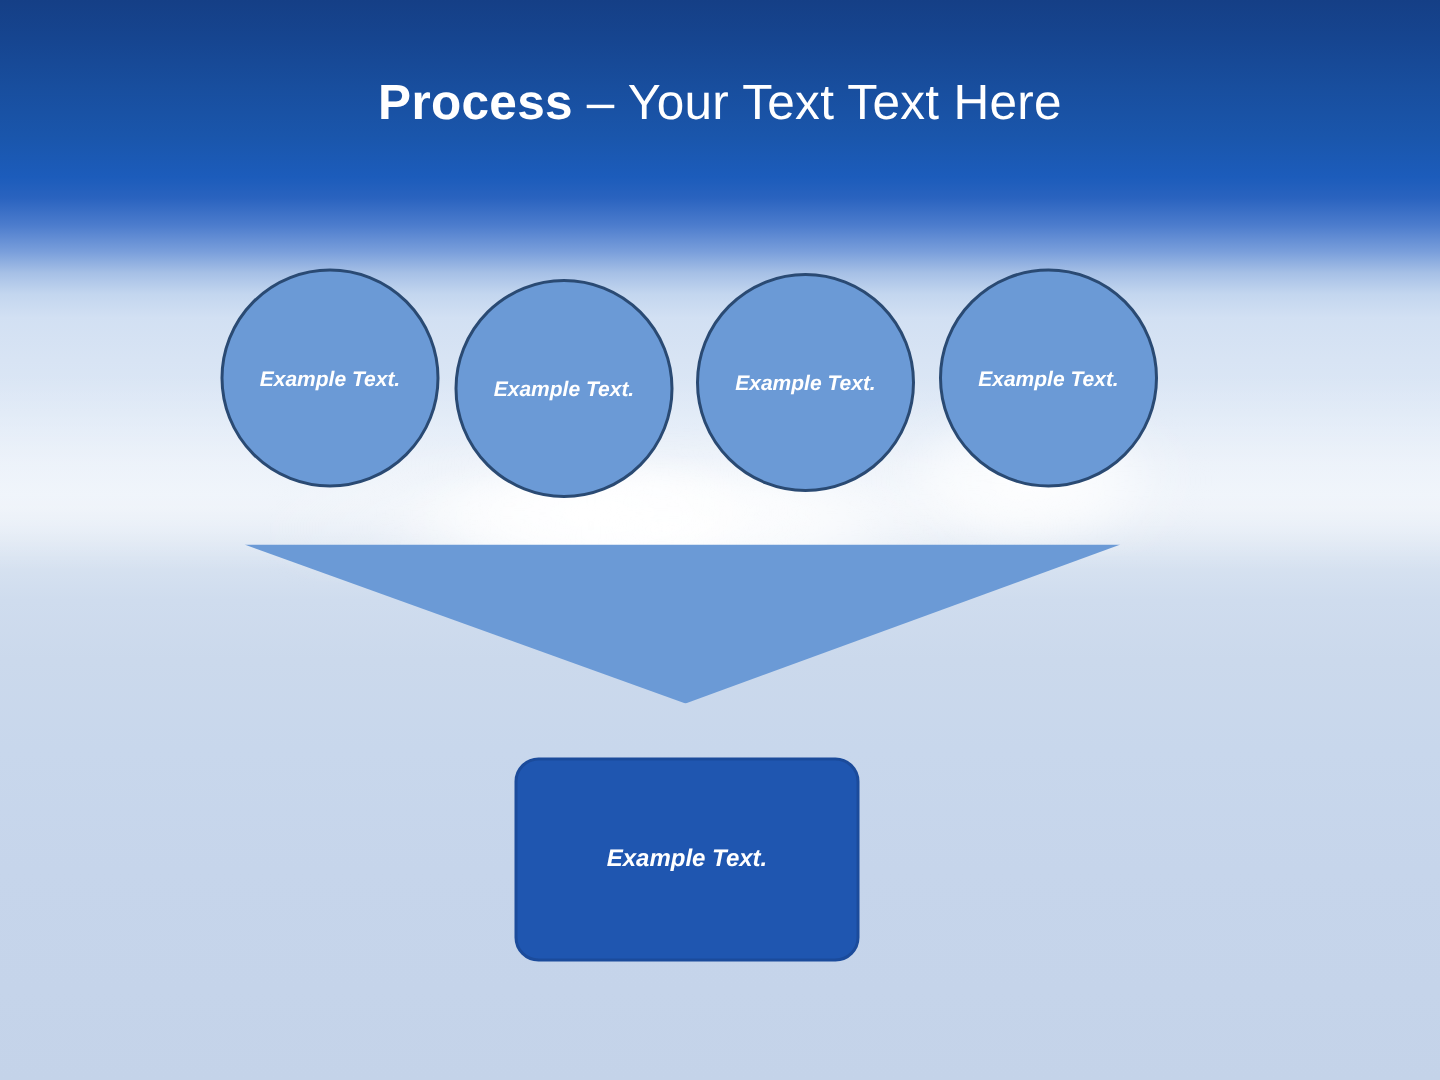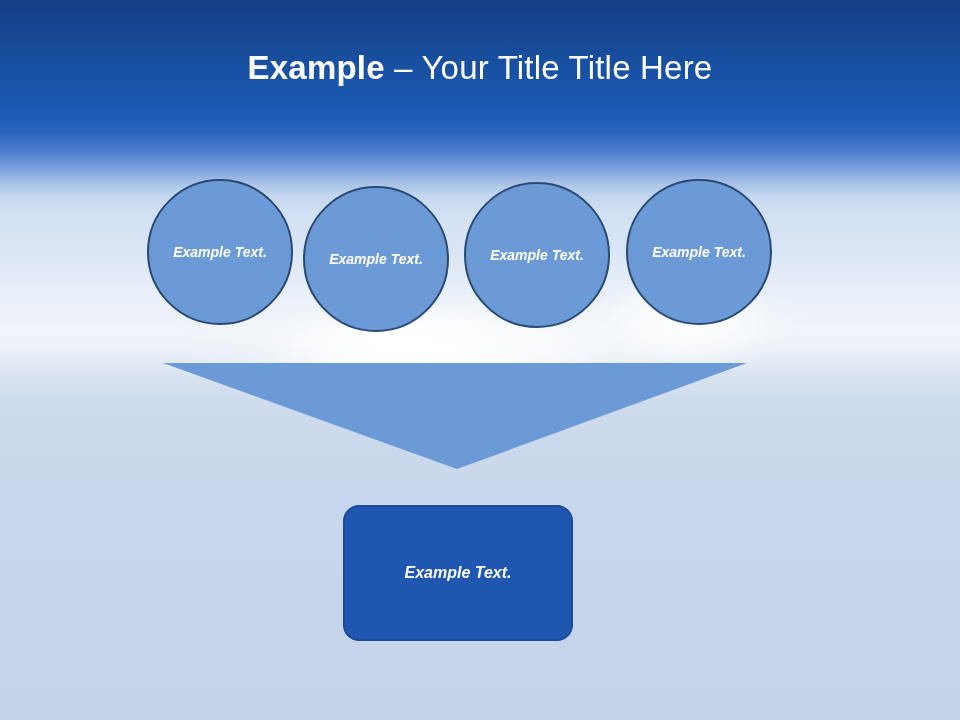--- a/index.html
+++ b/index.html
@@ -163,21 +163,21 @@
 
 <div id="slide">
 
   <div class="sky-gradient"></div>
   <div class="cloud-haze"></div>
   <div class="cloud-main"></div>
   <div class="cloud-b"></div>
   <div class="cloud-c"></div>
 
   <div class="title">
-    <span class="t-strong">Example</span><span class="t-rest"> – Your Title Title Here</span>
+    <span class="t-strong">Process</span><span class="t-rest"> – Your Text Text Here</span>
   </div>
 
   <div class="circle" id="circle-0" style="left: 147px; top: 179px; background: rgb(107, 154, 214); border-color: rgb(42, 74, 115);">
     <div class="circle-label" style="color: rgb(255, 255, 255);">Example Text.</div>
   </div>
   <div class="circle" id="circle-1" style="left: 303px; top: 186px; background: rgb(107, 154, 214); border-color: rgb(42, 74, 115);">
     <div class="circle-label" style="color: rgb(255, 255, 255);">Example Text.</div>
   </div>
   <div class="circle" id="circle-2" style="left: 464px; top: 182px; background: rgb(107, 154, 214); border-color: rgb(42, 74, 115);">
     <div class="circle-label" style="color: rgb(255, 255, 255);">Example Text.</div>

